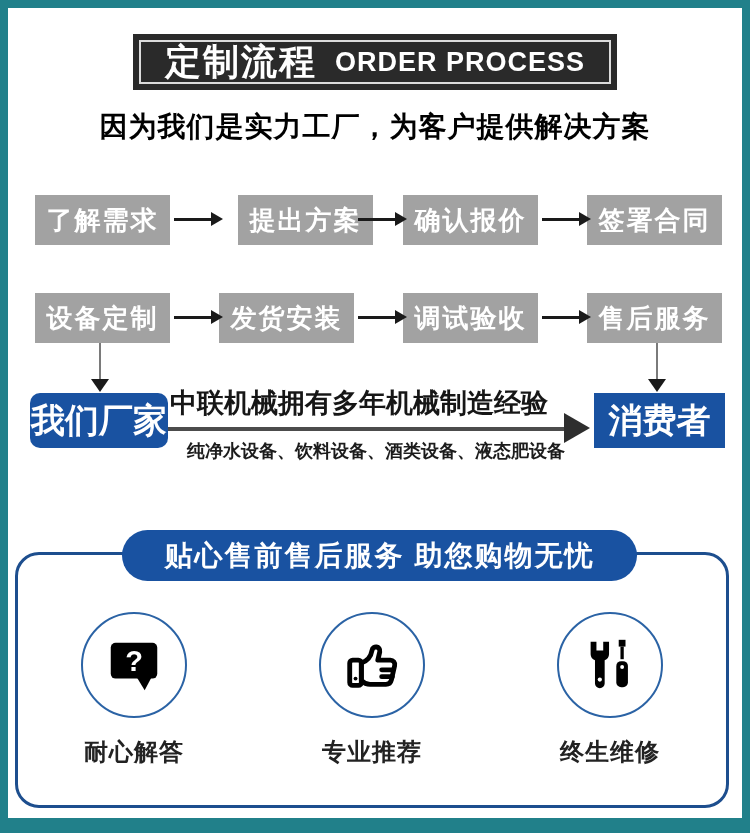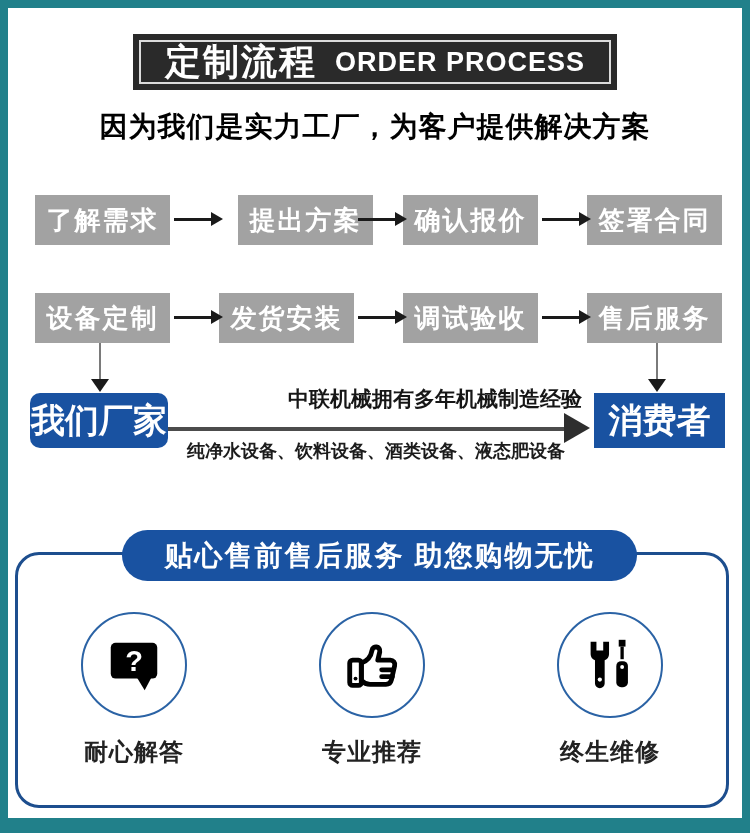--- a/index.html
+++ b/index.html
@@ -29,21 +29,21 @@
     display:flex;align-items:center;justify-content:center;letter-spacing:2px;white-space:nowrap;}
   .bluebox{background:#1952a1;color:#fff;font-weight:bold;display:flex;align-items:center;justify-content:center;white-space:nowrap;}
 
   .h-arrow{height:3px;background:#1a1a1a;}
   .h-arrow::after{content:'';position:absolute;right:-11px;top:-6px;
     border-left:12px solid #1a1a1a;border-top:7px solid transparent;border-bottom:7px solid transparent;}
   .v-arrow{width:2px;background:#7a7a7a;}
   .v-arrow::after{content:'';position:absolute;left:-8px;bottom:-12px;
     border-top:13px solid #1a1a1a;border-left:9px solid transparent;border-right:9px solid transparent;}
 
-  .slogan{left:162px;top:377px;width:412px;text-align:right;font-size:21px;font-weight:bold;color:#161616;white-space:nowrap;}
+  .slogan{left:162px;top:377px;width:412px;text-align:left;font-size:27px;font-weight:bold;color:#161616;white-space:nowrap;}
   .main-shaft{left:160px;top:419px;width:400px;height:4px;background:#4c4c4c;}
   .main-head{left:556px;top:405px;width:0;height:0;
     border-left:26px solid #2e2e2e;border-top:15px solid transparent;border-bottom:15px solid transparent;}
   .subtext{left:162px;top:431px;width:412px;text-align:center;font-size:18px;font-weight:bold;color:#1c1c1c;white-space:nowrap;}
 
   
   .svc-box{left:7px;top:544px;width:714px;height:256px;box-sizing:border-box;
     border:3px solid #1d4e8e;border-radius:24px;background:#fff;}
   .svc-pill{left:114px;top:522px;width:515px;height:51px;background:#1952a1;border-radius:26px;
     display:flex;align-items:center;justify-content:center;z-index:2;}

